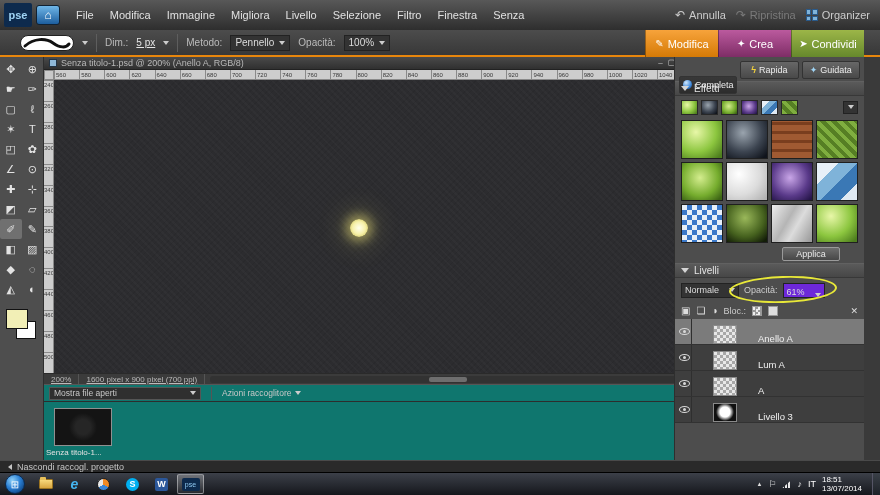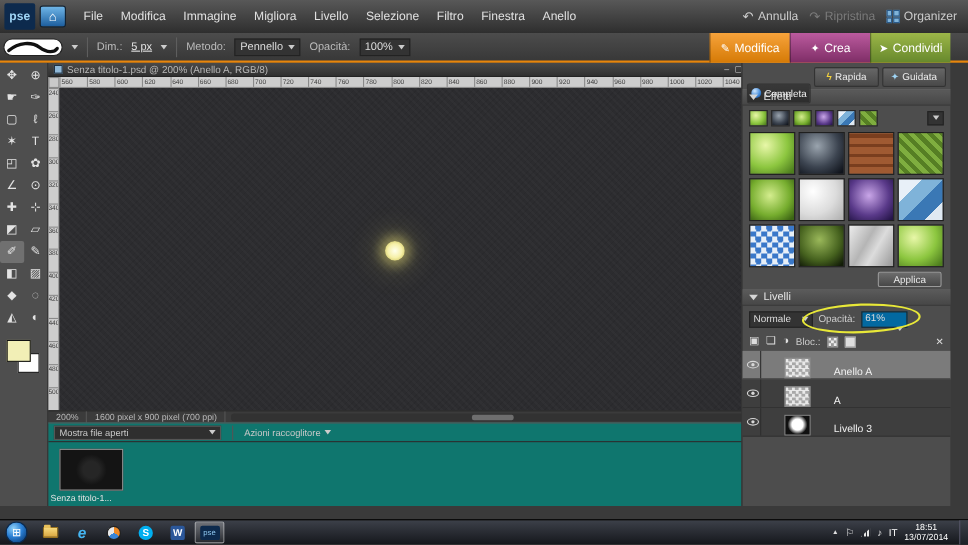--- a/index.html
+++ b/index.html
@@ -20,21 +20,21 @@
     font-size:11px; color:#ccc; }
   .mb-group { display:flex; align-items:center; gap:4px; }
   .mb-group.disabled { color:#7a7a7a; }
   .undo-glyph, .redo-glyph { font-size:12px; }
   .org-grid { width:12px; height:12px; display:grid; grid-template-columns:1fr 1fr; gap:1px; }
   .org-grid i { background:#7fb3d9; border:1px solid #2a5a8a; }
 
   
   #options-bar { position:absolute; left:0; top:30px; width:880px; height:27px;
     background:linear-gradient(#4c4c4c,#383838); border-bottom:2px solid #e8860c;
-    display:flex; align-items:center; gap:8px; padding-left:3px; z-index:5; }
+    display:flex; align-items:center; gap:8px; padding-left:20px; z-index:5; }
   .brush-preview { width:54px; height:16px; background:#fff; border-radius:8px; border:1px solid #222;
     display:flex; align-items:center; justify-content:center; }
   .opt-sep { width:1px; height:18px; background:#5e5e5e; }
   .opt-label { color:#bbb; font-size:10px; }
   .opt-value { color:#e5e5e5; font-size:10px;text-decoration:underline; }
   .opt-box { background:#333; border:1px solid #222; color:#ddd; font-size:10px; padding:1px 4px;
     display:flex; align-items:center; gap:5px; height:16px; }
   .dd-arrow { width:0; height:0; border-left:3px solid transparent; border-right:3px solid transparent;
     border-top:4px solid #ccc; display:inline-block; }
 
@@ -81,21 +81,21 @@
       repeating-linear-gradient(-45deg, rgba(0,0,0,0.06) 0 1px, transparent 1px 4px); }
   .glow-orb { position:absolute; left:48.5%; top:50.5%; width:18px; height:18px; border-radius:50%;
     transform:translate(-50%,-50%);
     background:radial-gradient(circle, #ffffec 0%, #f6f0a8 50%, #d8cf70 78%, rgba(216,207,112,0) 100%);
     box-shadow:0 0 10px 5px rgba(235,225,120,0.45), 0 0 24px 11px rgba(235,225,120,0.15); }
 
   #v-scroll { position:absolute; left:682px; top:70px; width:8px; height:303px; background:#3a3a3a; border-left:1px solid #2a2a2a; }
   #v-scroll .thumb { position:absolute; left:1px; top:2px; width:5px; height:60px; background:#5f5f5f; border-radius:2px; }
 
   #doc-status { position:absolute; left:44px; top:373px; width:646px; height:11px; background:#3b3b3b;
-    border-top:1px solid #2a2a2a; display:flex; align-items:center; font-size:8px; color:#bbb; }
+    border-top:1px solid #2a2a2a; display:flex; align-items:center; font-size:8px; color:#bbb;text-decoration:underline; }
   .status-cell { padding:0 7px; border-right:1px solid #555; line-height:11px; white-space:nowrap; }
   .h-scroll { flex:1; height:7px; margin:0 5px; background:#323232; border-radius:3px; position:relative; }
   .h-scroll .thumb { position:absolute; left:46%; top:1px; width:38px; height:5px; background:#6e6e6e; border-radius:2px; }
 
   
   #bin { position:absolute; left:44px; top:384px; width:646px; height:76px; background:#0f766e; border-top:1px solid #565656; }
   .bin-header { height:17px; display:flex; align-items:center; border-bottom:1px solid #2d2d2d; }
   .bin-dd { margin-left:5px; width:152px; height:13px; background:#2f2f2f; border:1px solid #555;
     color:#c8c8c8; font-size:8.5px; display:flex; align-items:center; padding:0 4px; }
   .bin-dd .dd-arrow { margin-left:auto; }
@@ -137,31 +137,31 @@
   .fx-appledark { background:radial-gradient(circle at 40% 32%, #9aa4ae, #3c4450 55%, #10141c 92%); }
   .fx-appledark2 { background:radial-gradient(circle at 45% 35%, #9ab85a, #45611e 58%, #131d08 92%); }
   .fx-brick   { background:repeating-linear-gradient(0deg, #a05a32 0 6px, #7a3e1e 6px 9px); }
   .fx-knit    { background:repeating-linear-gradient(45deg, #7fae3f 0 4px, #567f24 4px 8px); }
   .fx-lace    { background:radial-gradient(circle at 30% 30%, #ffffff, #dcdcdc 55%, #b2b2b2 95%); }
   .fx-orb     { background:radial-gradient(circle at 45% 40%, #c9a6e8, #5a3a8a 58%, #241447 95%); }
   .fx-map     { background:linear-gradient(135deg, #e8f0f8 0 28%, #7fb3d9 28% 52%, #3a78b5 52% 78%, #dfe9f2 78%); }
   .fx-check   { background:repeating-conic-gradient(#3a78c9 0% 25%, #e8f0f8 0% 50%) 0 0/10px 10px; }
   .fx-crinkle { background:linear-gradient(120deg, #ededed, #b5b5b5 40%, #dcdcdc 60%, #969696); }
 
-  .fx-apply-row { height:18px; display:flex; justify-content:flex-end; align-items:center; padding:0 8px; }
+  .fx-apply-row { height:18px; display:flex; justify-content:flex-end; align-items:center; padding:0 24px; }
   .applica-btn { width:58px; height:14px; background:linear-gradient(#6d6d6d,#474747); border:1px solid #9a9a9a;
     border-radius:2px; color:#e8e8e8; font-size:9px; display:flex; align-items:center; justify-content:center; }
 
   .layers-controls { height:24px; display:flex; align-items:center; gap:5px; padding:0 6px; position:relative; }
   .blend-box { width:58px; height:15px; background:#333; border:1px solid #222; color:#ddd; font-size:9px;
     display:flex; align-items:center; padding:0 3px; }
   .blend-box .dd-arrow { margin-left:auto; }
   .small-label { color:#ccc; font-size:9px; }
-  .opacity-box { width:42px; height:15px; background:#0369a1; border:1px solid #222; color:#ddd; font-size:9px;
-    display:flex; align-items:flex-start; padding:0 3px; gap:3px;flex-direction:column; }
+  .opacity-box { width:42px; height:15px; background:#6d28d9; border:1px solid #222; color:#ddd; font-size:9px;
+    display:flex; align-items:flex-end; padding:0 3px; gap:3px; }
   .opacity-box .dd-arrow { margin-left:auto; }
   .annotation-ellipse { position:absolute; left:54px; top:-2px; width:108px; height:27px;
     border:2px solid #e8e838; border-radius:50%; transform:rotate(-2deg); pointer-events:none; z-index:20; }
 
   .locks-row { height:17px; display:flex; align-items:center; gap:6px; padding:0 6px; color:#ccc; font-size:9px; }
   .lr-icon { color:#ddd; font-size:10px; line-height:1; }
   .lock-sq { width:10px; height:10px; border:1px solid #999; background:#dedede; display:inline-block; }
   .lock-sq.checkered { background:repeating-conic-gradient(#999 0% 25%, #eee 0% 50%) 0 0/5px 5px; }
   .trash-icon { margin-left:auto; color:#ddd; font-size:9px; }
 
@@ -212,41 +212,41 @@
     display:flex; align-items:center; justify-content:center; border-radius:2px; }
   .psetb-glyph { width:18px; height:13px; background:#0d2a4d; color:#8fc8f0; font-size:7px;
     display:flex; align-items:center; justify-content:center; border-radius:2px; }
   .tray { margin-left:auto; display:flex; align-items:center; gap:6px; color:#fff; }
   .tray-up { font-size:6px; color:#e0e0e0; }
   .tray-flag { font-size:9px; color:#e8e8e8; }
   .net-bars { width:9px; height:8px; background:repeating-linear-gradient(90deg, #e8e8e8 0 2px, transparent 2px 3px);
     clip-path:polygon(0 100%, 100% 0, 100% 100%); display:inline-block; }
   .tray-note { font-size:9px; color:#e8e8e8; }
   .tray-lang { font-size:9px; }
-  .tray-clock { display:flex; flex-direction:column; align-items:center; font-size:8px; line-height:9px; }
+  .tray-clock { display:flex; flex-direction:column; font-size:8px; line-height:9px; }
   .desk-strip { width:8px; height:23px; margin-left:4px; border-left:1px solid #556;
     background:linear-gradient(#3a4048,#1c2026); }
 </style>
 </head>
 <body>
 
 <div id="screen">
 
   <div id="menubar">
     <div class="pse-logo">pse</div>
     <div class="home-btn">⌂</div>
     <span class="menu-item">File</span>
     <span class="menu-item">Modifica</span>
     <span class="menu-item">Immagine</span>
     <span class="menu-item">Migliora</span>
     <span class="menu-item">Livello</span>
     <span class="menu-item">Selezione</span>
     <span class="menu-item">Filtro</span>
     <span class="menu-item">Finestra</span>
-    <span class="menu-item">Anello</span>
+    <span class="menu-item">Senza</span>
     <div class="mb-right">
       <span class="mb-group">
         <span class="undo-glyph">↶</span>
         <span>Annulla</span>
       </span>
       <span class="mb-group disabled">
         <span class="redo-glyph">↷</span>
         <span>Ripristina</span>
       </span>
       <span class="mb-group">
@@ -547,32 +547,43 @@
             <span class="eye"></span>
           </span>
         <span class="layer-thumb checker"></span>
         <span class="layer-name">Anello A</span>
       </div>
       <div class="layer">
         <span class="eye-cell">
             <span class="eye"></span>
           </span>
         <span class="layer-thumb checker"></span>
+        <span class="layer-name">Lum A</span>
+      </div>
+      <div class="layer">
+        <span class="eye-cell">
+            <span class="eye"></span>
+          </span>
+        <span class="layer-thumb checker"></span>
         <span class="layer-name">A</span>
       </div>
       <div class="layer">
         <span class="eye-cell">
             <span class="eye"></span>
           </span>
         <span class="layer-thumb orb-thumb"></span>
         <span class="layer-name">Livello 3</span>
       </div>
     </div>
   </div>
 
+  <div id="status-bar">
+    <span class="hide-tri"></span>
+    <span>Nascondi raccogl. progetto</span>
+  </div>
 
   <div id="taskbar">
     <div class="start-orb">⊞</div>
     <div class="tb-icon">
         <span class="folder-glyph"></span>
       </div>
     <div class="tb-icon">
         <span class="ie-glyph">e</span>
       </div>
     <div class="tb-icon">

